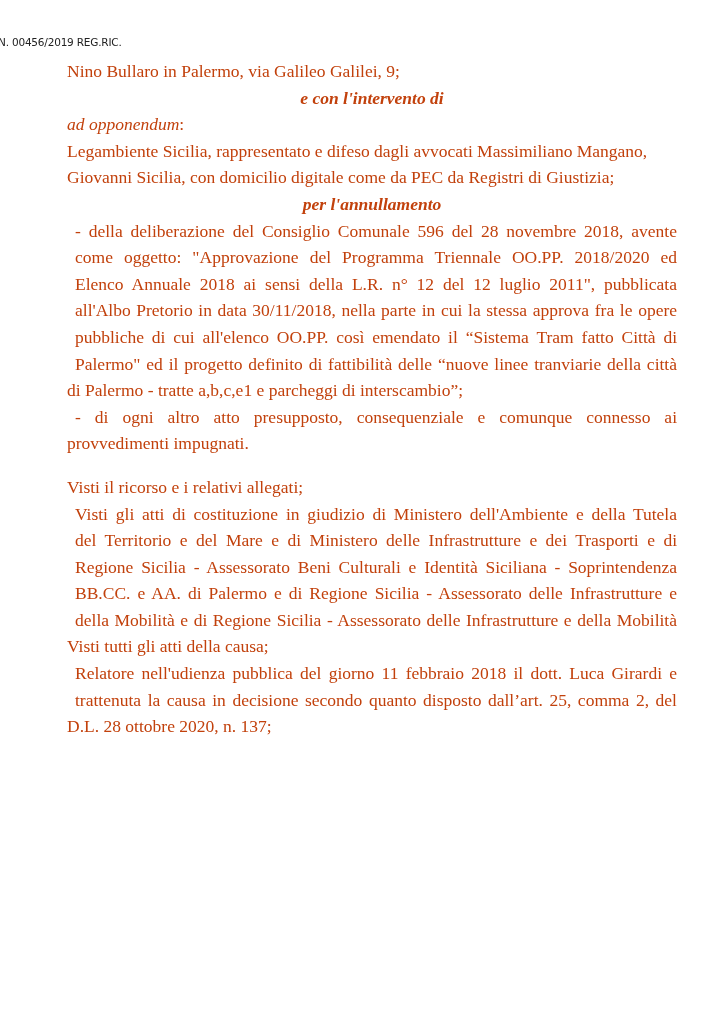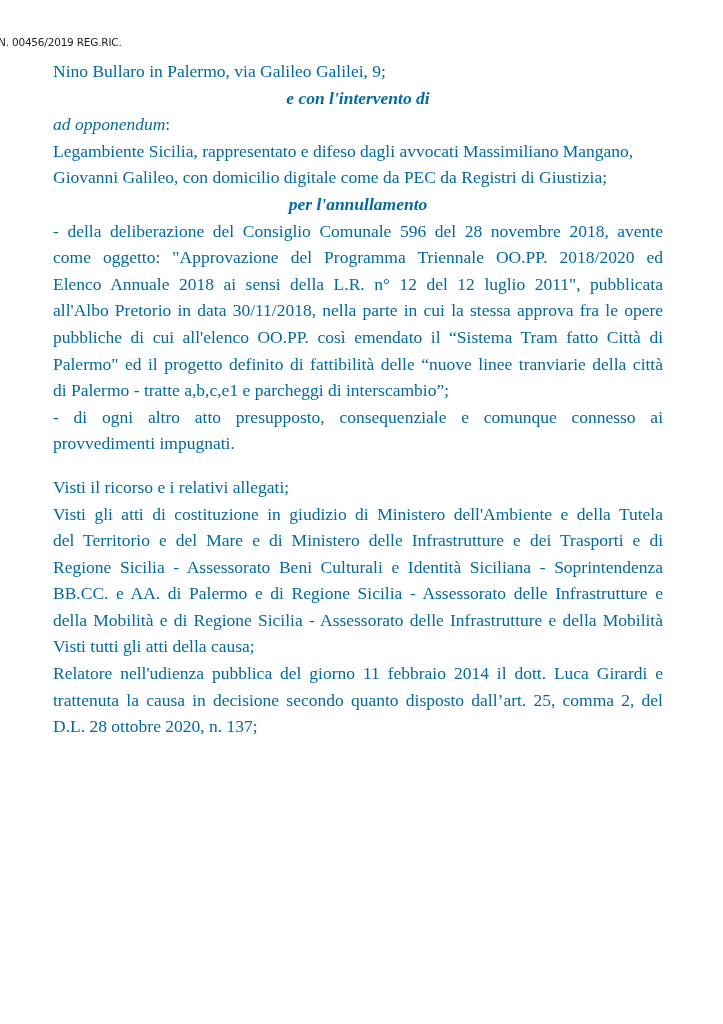--- a/index.html
+++ b/index.html
@@ -3,56 +3,56 @@
 <meta charset="utf-8">
 <style>
   html, body { margin: 0; padding: 0; background: #ffffff; }
   body { width: 723px; height: 1024px; position: relative; overflow: hidden; }
   .header-ref {
     position: absolute; left: -2px; top: 36px;
     font-family: "DejaVu Sans", sans-serif; font-size: 10.5px; color: #222;
     letter-spacing: -0.2px;
   }
   .page {
-    position: absolute; left: 53px; top: 58px; width: 610px;
-    font-family: "Liberation Serif", serif; font-size: 17.5px; color: #0369a1;
+    position: absolute; left: 67px; top: 58px; width: 610px;
+    font-family: "Liberation Serif", serif; font-size: 17.5px; color: #c2410c;
     line-height: 26.6px;
   }
   .line { display: block; white-space: nowrap; }
-  .justify { text-align: justify; text-align-last: justify; white-space: normal; }
+  .justify { text-align: justify; text-align-last: justify; white-space: normal; margin-left: 8px; }
   .center { text-align: center; }
   .bi { font-weight: bold; font-style: italic; text-align: center; }
   .it { font-style: italic; }
   .gap { height: 17px; }
 </style>
 </head>
 <body>
 
 <div class="header-ref">N. 00456/2019 REG.RIC.</div>
 
 <div class="page">
   <span class="line">Nino Bullaro in Palermo, via Galileo Galilei, 9;</span>
   <span class="line center bi">e con l'intervento di</span>
   <span class="line"><span class="it">ad opponendum</span><span>:</span></span>
   <span class="line">Legambiente Sicilia, rappresentato e difeso dagli avvocati Massimiliano Mangano,</span>
-  <span class="line">Giovanni Galileo, con domicilio digitale come da PEC da Registri di Giustizia;</span>
+  <span class="line">Giovanni Sicilia, con domicilio digitale come da PEC da Registri di Giustizia;</span>
   <span class="line center bi">per l'annullamento</span>
   <span class="line justify">- della deliberazione del Consiglio Comunale 596 del 28 novembre 2018, avente</span>
   <span class="line justify">come oggetto: "Approvazione del Programma Triennale OO.PP. 2018/2020 ed</span>
   <span class="line justify">Elenco Annuale 2018 ai sensi della L.R. n° 12 del 12 luglio 2011", pubblicata</span>
   <span class="line justify">all'Albo Pretorio in data 30/11/2018, nella parte in cui la stessa approva fra le opere</span>
   <span class="line justify">pubbliche di cui all'elenco OO.PP. così emendato il “Sistema Tram fatto Città di</span>
   <span class="line justify">Palermo" ed il progetto definito di fattibilità delle “nuove linee tranviarie della città</span>
   <span class="line">di Palermo - tratte a,b,c,e1 e parcheggi di interscambio”;</span>
   <span class="line justify">- di ogni altro atto presupposto, consequenziale e comunque connesso ai</span>
   <span class="line">provvedimenti impugnati.</span>
   <div class="gap"></div>
   <span class="line">Visti il ricorso e i relativi allegati;</span>
   <span class="line justify">Visti gli atti di costituzione in giudizio di Ministero dell'Ambiente e della Tutela</span>
   <span class="line justify">del Territorio e del Mare e di Ministero delle Infrastrutture e dei Trasporti e di</span>
   <span class="line justify">Regione Sicilia - Assessorato Beni Culturali e Identità Siciliana - Soprintendenza</span>
   <span class="line justify">BB.CC. e AA. di Palermo e di Regione Sicilia - Assessorato delle Infrastrutture e</span>
   <span class="line justify">della Mobilità e di Regione Sicilia - Assessorato delle Infrastrutture e della Mobilità</span>
   <span class="line">Visti tutti gli atti della causa;</span>
-  <span class="line justify">Relatore nell'udienza pubblica del giorno 11 febbraio 2014 il dott. Luca Girardi e</span>
+  <span class="line justify">Relatore nell'udienza pubblica del giorno 11 febbraio 2018 il dott. Luca Girardi e</span>
   <span class="line justify">trattenuta la causa in decisione secondo quanto disposto dall’art. 25, comma 2, del</span>
   <span class="line">D.L. 28 ottobre 2020, n. 137;</span>
 </div>
 
 </body></html>

